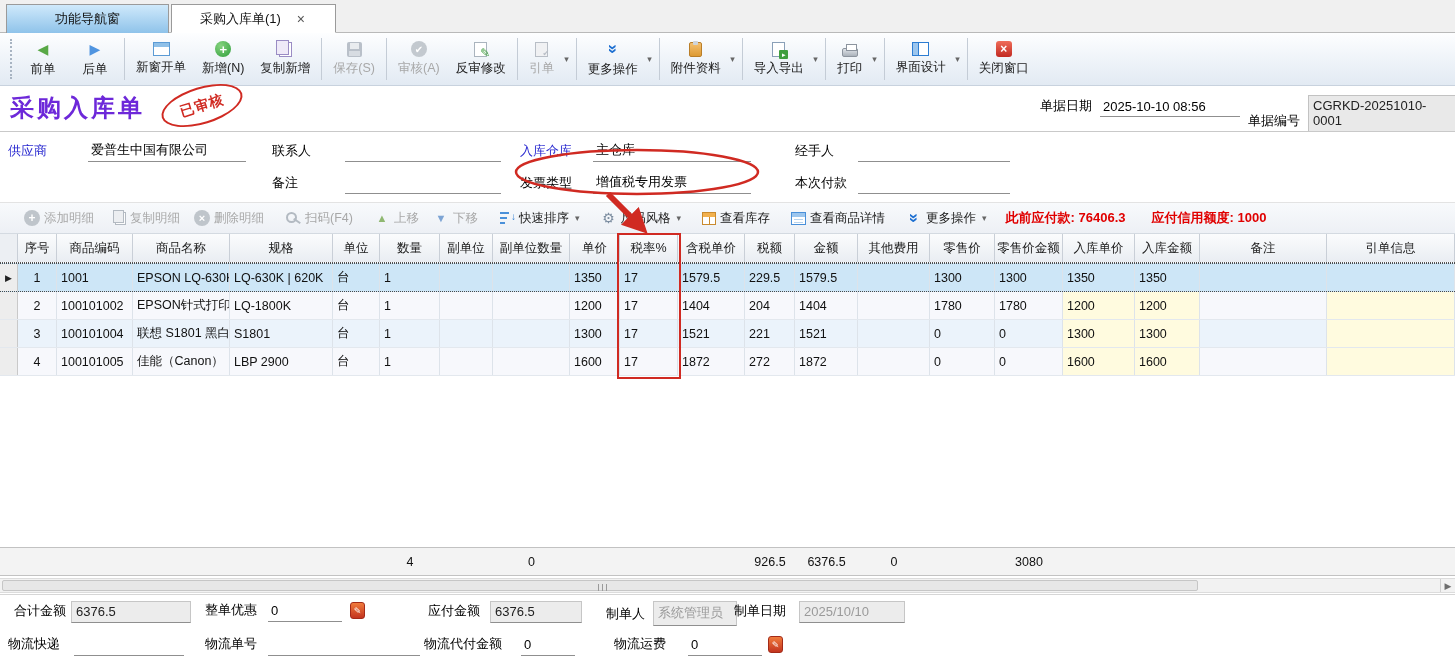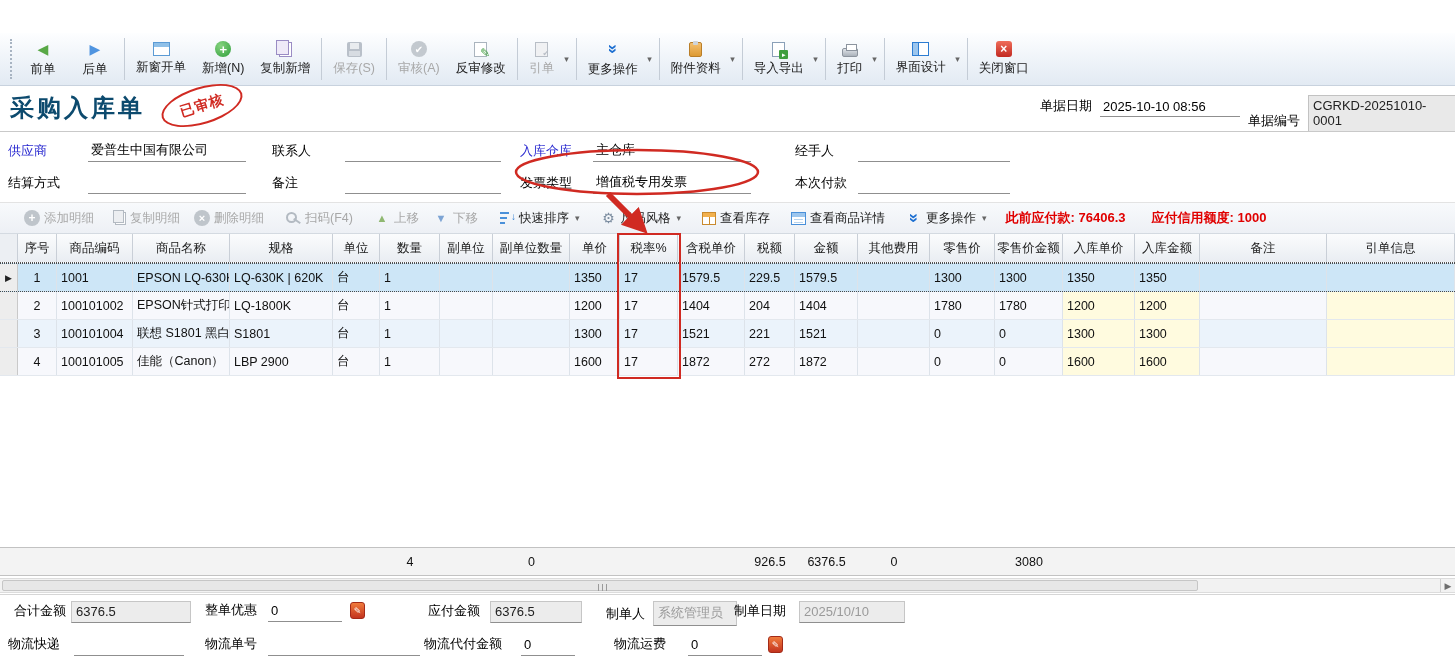--- a/index.html
+++ b/index.html
@@ -53,21 +53,21 @@
   .i-impexp { width:13px; height:15px; background:#fff; border:1px solid #8aa0b8; }
   .i-impexp::after { content:"▸"; position:absolute; right:-4px; bottom:-3px; width:9px; height:9px; background:#3f9e3f; color:#fff; font-size:7px; line-height:9px; text-align:center; border-radius:1px; }
   .i-print { width:16px; height:9px; background:linear-gradient(#dfe3e8,#aab2bb); border:1px solid #8c949e; border-radius:2px; align-self:center; margin-top:6px; }
   .i-print::before { content:""; position:absolute; left:3px; top:-5px; width:9px; height:5px; background:#fff; border:1px solid #8c949e; }
   .i-ui { width:17px; height:14px; border:1px solid #2d7dd2; background:#fff; }
   .i-ui::before { content:""; position:absolute; left:0; top:0; bottom:0; width:5px; background:#9cc6ee; border-right:1px solid #2d7dd2; }
   .i-close-win { width:16px; height:16px; border-radius:3px; background:linear-gradient(#ef6d5a,#c22a22); color:#fff; font-weight:bold; font-size:12px; }
   .i-close-win::before { content:"×"; line-height:1; }
 
   
-  .page-title { position:absolute; left:10px; top:92px; font-size:24px; font-weight:bold; letter-spacing:3px; color:#0c4a6e; }
+  .page-title { position:absolute; left:10px; top:92px; font-size:24px; font-weight:bold; letter-spacing:3px; color:#6d28d9; }
   .stamp { position:absolute; left:160px; top:87px; width:84px; height:37px; border:2.5px solid #d02a22; border-radius:50%;
     transform:rotate(-17deg); display:flex; align-items:center; justify-content:center; color:#d02a22; font-size:14px; font-weight:bold; letter-spacing:1px; z-index:6; }
   .hdr-field { position:absolute; top:97px; display:flex; align-items:flex-end; font-size:13px; }
   .hdr-label { color:#000; margin-right:8px; padding-bottom:2px; white-space:nowrap; }
   .u-field { border-bottom:1px solid #8f8f8f; padding:0 3px 2px 3px; font-size:13px; color:#000; min-height:18px; }
   .boxed { background:#e9e9e9; border:1px solid #c2c2c2; padding:2px 4px 3px 4px; font-size:13px; color:#222; }
   .divider { position:absolute; left:0; top:131px; width:100%; height:1px; background:#c9c9c9; }
 
   
   .fg { position:absolute; display:flex; align-items:flex-end; font-size:13px; height:22px;font-family:Liberation Mono, monospace; }
@@ -150,20 +150,29 @@
   .edit-btn::before { content:"✎"; }
 
   
   .ann { position:absolute; left:0; top:0; width:1455px; height:672px; z-index:6; pointer-events:none; }
 </style>
 </head>
 <body>
 
 <div id="app">
 
+  <div class="tabbar">
+    <div class="tab blue">
+      <span>功能导航窗</span>
+    </div>
+    <div class="tab active">
+      <span>采购入库单(1)</span>
+      <span class="close-x">×</span>
+    </div>
+  </div>
 
   <div class="toolbar">
     <div class="grip"></div>
   <div class="tb-btn">
         <span class="tbi i-arrow-left"></span>
         <span class="tb-label">前单</span>
       </div>
       <div class="tb-btn">
         <span class="tbi i-arrow-right"></span>
         <span class="tb-label">后单</span>
@@ -257,24 +266,20 @@
   <div class="fg rA c2">
     <span class="flabel">联系人</span>
     <span class="fval"></span>
   </div>
   <div class="fg rA c3">
     <span class="flabel accent">入库仓库</span>
     <span class="fval">主仓库</span>
   </div>
   <div class="fg rA c4">
     <span class="flabel">经手人</span>
-    <span class="fval"></span>
-  </div>
-  <div class="fg rB c1">
-    <span class="flabel">结算方式</span>
     <span class="fval"></span>
   </div>
   <div class="fg rB c2">
     <span class="flabel">备注</span>
     <span class="fval"></span>
   </div>
   <div class="fg rB c3">
     <span class="flabel">发票类型</span>
     <span class="fval">增值税专用发票</span>
   </div>

